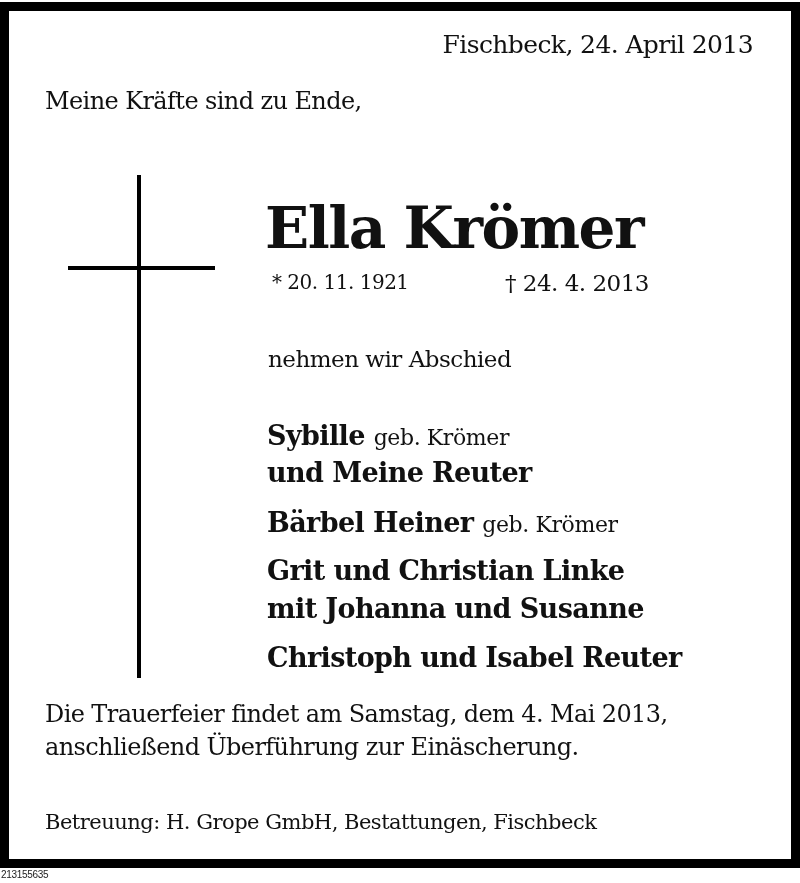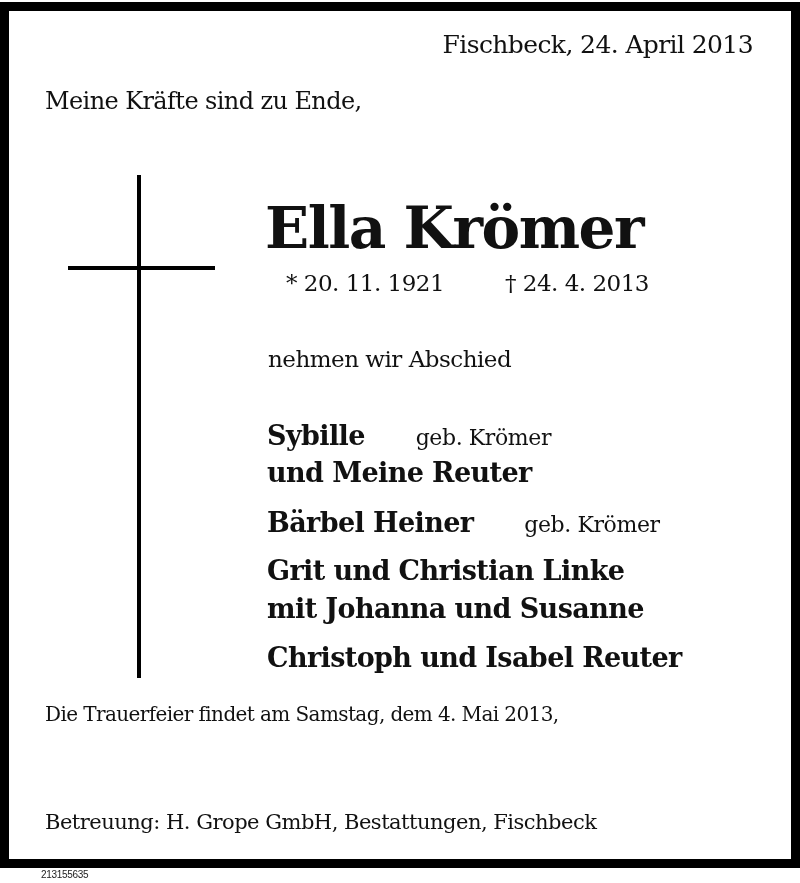--- a/index.html
+++ b/index.html
@@ -10,34 +10,34 @@
     .frame {
       position: absolute; left: 0; top: 2px; width: 800px; height: 866px;
       box-sizing: border-box; border: 9px solid #000; background: #fff;
     }
     .abs { position: absolute; white-space: nowrap; }
     .place-date { right: 47px; top: 30px; font-size: 25px; letter-spacing: -0.6px; }
     .verse { left: 45px; top: 85px; font-size: 24px; line-height: 33px; letter-spacing: -0.6px; }
     .cross-v { position: absolute; left: 137px; top: 175px; width: 4px; height: 503px; background: #000; }
     .cross-h { position: absolute; left: 68px; top: 266px; width: 147px; height: 4px; background: #000; }
     .name { left: 265px; top: 188px; font-size: 58px; font-weight: bold; letter-spacing: -1.5px; line-height: 80px; }
-    .birth { left: 286px; top: 270px; font-size: 23px; letter-spacing: -0.5px; }
+    .birth { left: 272px; top: 270px; font-size: 20px; letter-spacing: -0.5px; }
     .death { left: 505px; top: 270px; font-size: 23px; letter-spacing: -0.5px; }
     .farewell { left: 268px; top: 344px; font-size: 23px; line-height: 31px; letter-spacing: -0.5px; }
     .family { left: 267px; font-size: 27px; font-weight: bold; letter-spacing: -0.6px; line-height: 36px; }
-    .family .nee { font-weight: normal; font-size: 22px; letter-spacing: -0.4px; margin-left: 42px; }
+    .family .nee { font-weight: normal; font-size: 22px; letter-spacing: -0.4px; }
     .f1 { top: 418px; }
     .f2 { top: 455px; }
     .f3 { top: 505px; }
     .f4 { top: 553px; }
     .f5 { top: 591px; text-align: right; }
     .f6 { top: 640px; }
-    .funeral { left: 45px; top: 698px; font-size: 20px; line-height: 33px; letter-spacing: -0.6px; }
+    .funeral { left: 45px; top: 698px; font-size: 24px; line-height: 33px; letter-spacing: -0.6px; }
     .undertaker { left: 45px; top: 810px; font-size: 21px; letter-spacing: -0.5px; }
-    .ad-id { left: 1px; top: 869px; font-family: "Liberation Sans", sans-serif; font-size: 10px; color: #222; letter-spacing: -0.3px; margin-left: 40px; }
+    .ad-id { left: 1px; top: 869px; font-family: "Liberation Sans", sans-serif; font-size: 10px; color: #222; letter-spacing: -0.3px; }
   </style>
 </head>
 <body>
 
 <div class="frame"></div>
 
 <div class="abs place-date">Fischbeck, 24. April 2013</div>
 
 <div class="abs verse">
   <div>Meine Kräfte sind zu Ende,</div>
@@ -70,17 +70,18 @@
 </div>
 <div class="abs family f5">
   <span>mit Johanna und Susanne</span>
 </div>
 <div class="abs family f6">
   <span>Christoph und Isabel Reuter</span>
 </div>
 
 <div class="abs funeral">
   <div>Die Trauerfeier findet am Samstag, dem 4. Mai 2013,</div>
+  <div>anschließend Überführung zur Einäscherung.</div>
 </div>
 
 <div class="abs undertaker">Betreuung: H. Grope GmbH, Bestattungen, Fischbeck</div>
 
 <div class="abs ad-id">213155635</div>
 
 </body></html>

